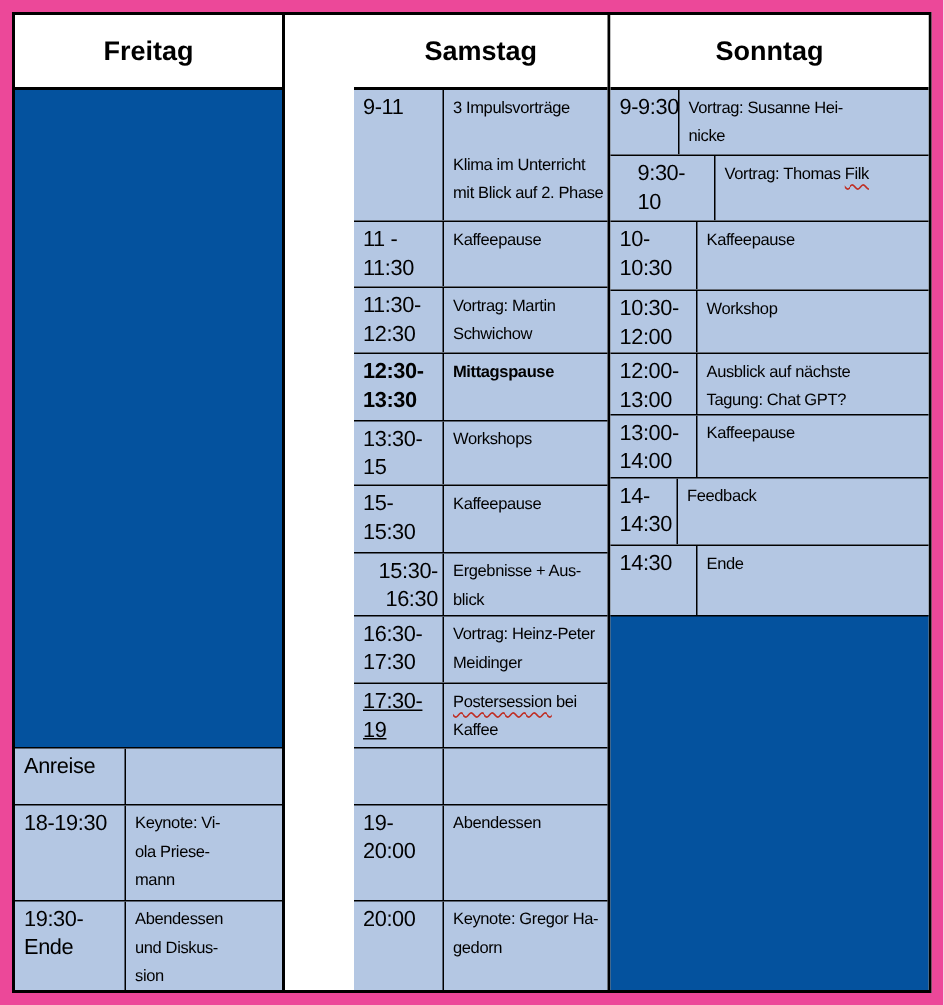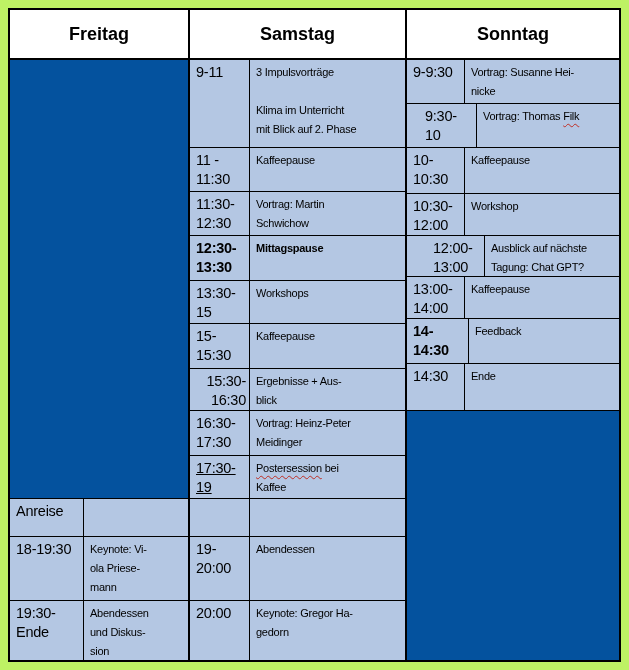--- a/index.html
+++ b/index.html
@@ -5,21 +5,21 @@
   html, body {
     margin: 0;
     padding: 0;
     background: #ffffff;
     font-family: "Liberation Sans", sans-serif;
     color: #000000;
   }
   #page {
     width: 629px;
     height: 670px;
-    background: #bef264;
+    background: #ec4899;
     position: relative;
     overflow: hidden;
   }
   #schedule-table {
     position: absolute;
     left: 8px;
     top: 8px;
     width: 613px;
     box-sizing: border-box;
     border: 2px solid var(--border, #000);
@@ -103,21 +103,21 @@
 mann</div>
         </div>
         <div class="sched-row bt" style="height: 60px;">
           <div class="time-cell" style="width: 74px;">19:30-
 Ende</div>
           <div class="event-cell">Abendessen
 und Diskus-
 sion</div>
         </div>
       </div>
-      <div class="day-col with-left-border" style="width: 217px;">
+      <div class="day-col with-left-border" style="width: 217px; padding-left: 46px;">
         <div class="header-cell">Samstag</div>
         <div class="sched-row" style="height: 87px;">
           <div class="time-cell" style="width: 60px;">9-11</div>
           <div class="event-cell">3 Impulsvorträge
 
 Klima im Unterricht
 mit Blick auf 2. Phase</div>
         </div>
         <div class="sched-row bt" style="height: 44px;">
           <div class="time-cell" style="width: 60px;">11 -
@@ -174,52 +174,52 @@
         </div>
         <div class="sched-row bt" style="height: 60px;">
           <div class="time-cell" style="width: 60px;">20:00</div>
           <div class="event-cell">Keynote: Gregor Ha-
 gedorn</div>
         </div>
       </div>
       <div class="day-col with-left-border" style="width: 214px;">
         <div class="header-cell">Sonntag</div>
         <div class="sched-row" style="height: 43px;">
-          <div class="time-cell" style="width: 58px;">9-9:30</div>
+          <div class="time-cell" style="width: 46px;">9-9:30</div>
           <div class="event-cell">Vortrag: Susanne Hei-
 nicke</div>
         </div>
         <div class="sched-row bt" style="height: 44px; padding-left: 12px;">
           <div class="time-cell" style="width: 58px;">9:30-
 10</div>
           <div class="event-cell">Vortrag: Thomas <div class="squiggle" style="display: inline;">Filk</div></div>
         </div>
         <div class="sched-row bt" style="height: 46px;">
           <div class="time-cell" style="width: 58px;">10-
 10:30</div>
           <div class="event-cell">Kaffeepause</div>
         </div>
         <div class="sched-row bt" style="height: 42px;">
           <div class="time-cell" style="width: 58px;">10:30-
 12:00</div>
           <div class="event-cell">Workshop</div>
         </div>
-        <div class="sched-row bt" style="height: 41px; padding-left: 20px;">
+        <div class="sched-row bt" style="height: 41px;">
           <div class="time-cell" style="width: 58px;">12:00-
 13:00</div>
           <div class="event-cell">Ausblick auf nächste
 Tagung: Chat GPT?</div>
         </div>
         <div class="sched-row bt" style="height: 42px;">
           <div class="time-cell" style="width: 58px;">13:00-
 14:00</div>
           <div class="event-cell">Kaffeepause</div>
         </div>
         <div class="sched-row bt" style="height: 45px;">
-          <div class="time-cell" style="width: 62px; font-weight: bold;">14-
+          <div class="time-cell" style="width: 45px;">14-
 14:30</div>
           <div class="event-cell">Feedback</div>
         </div>
         <div class="sched-row bt" style="height: 47px;">
           <div class="time-cell" style="width: 58px;">14:30</div>
           <div class="event-cell">Ende</div>
         </div>
         <div class="filler-cell bt" style="height: 250px;"></div>
       </div>
     </div>

